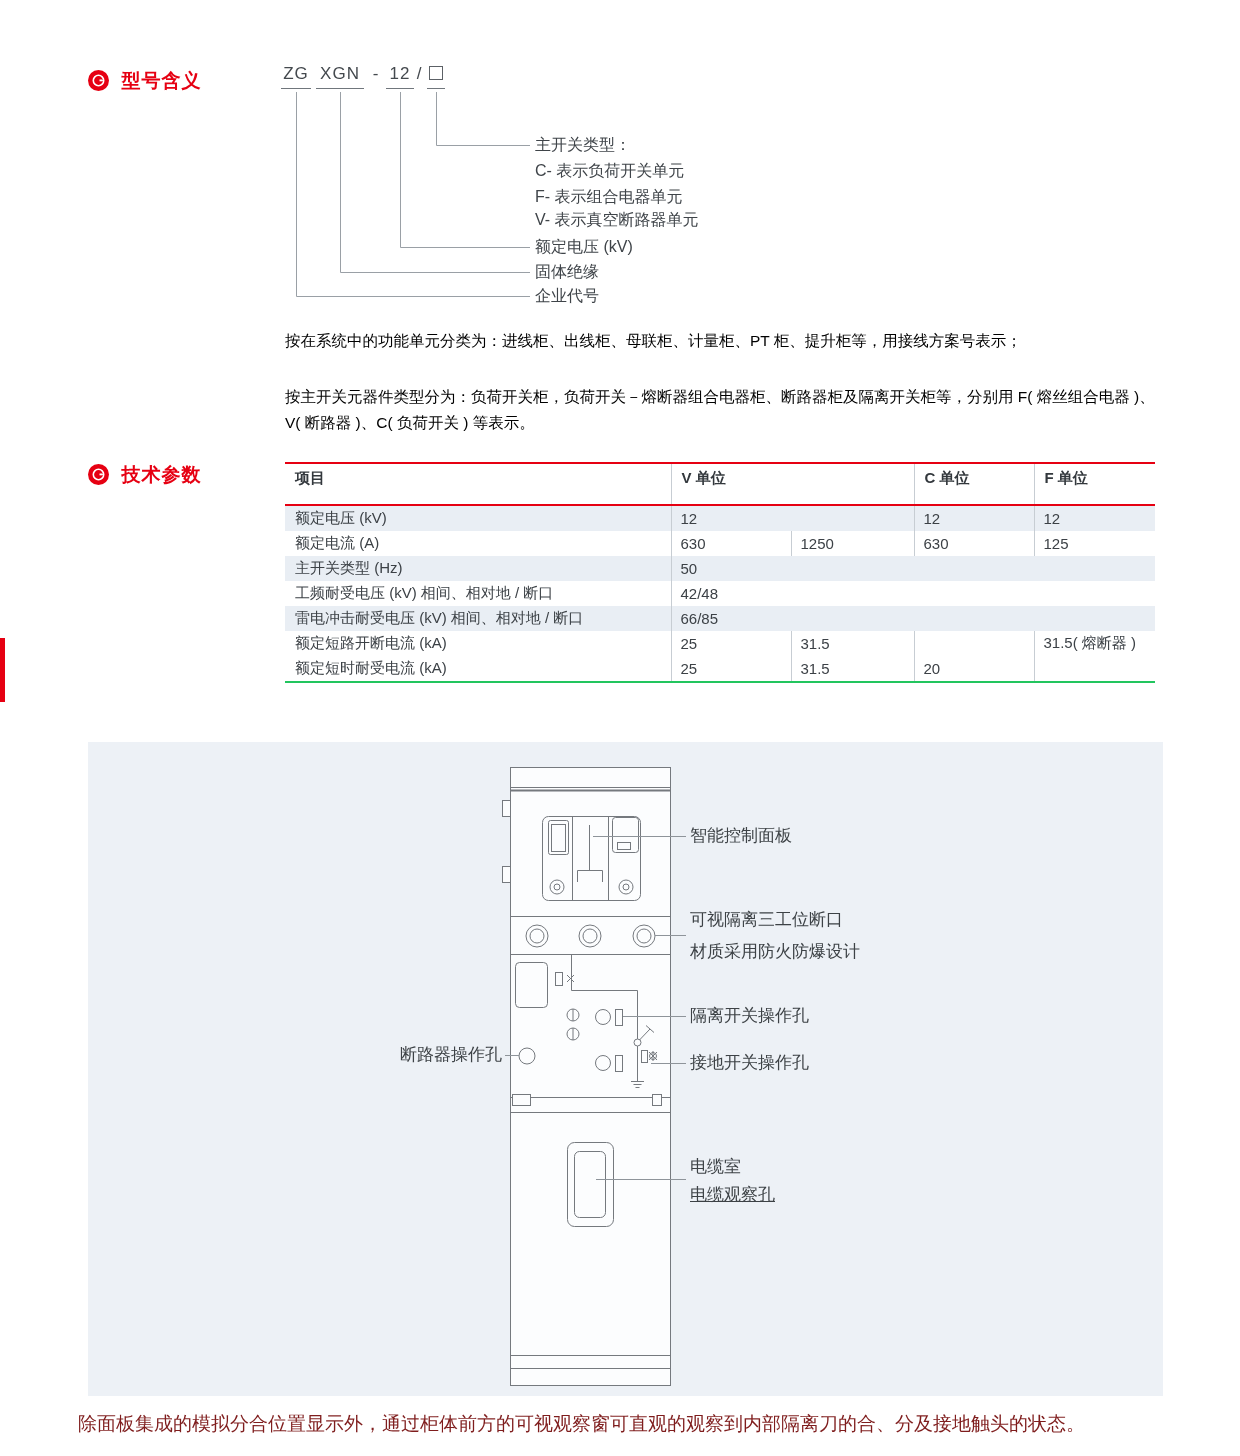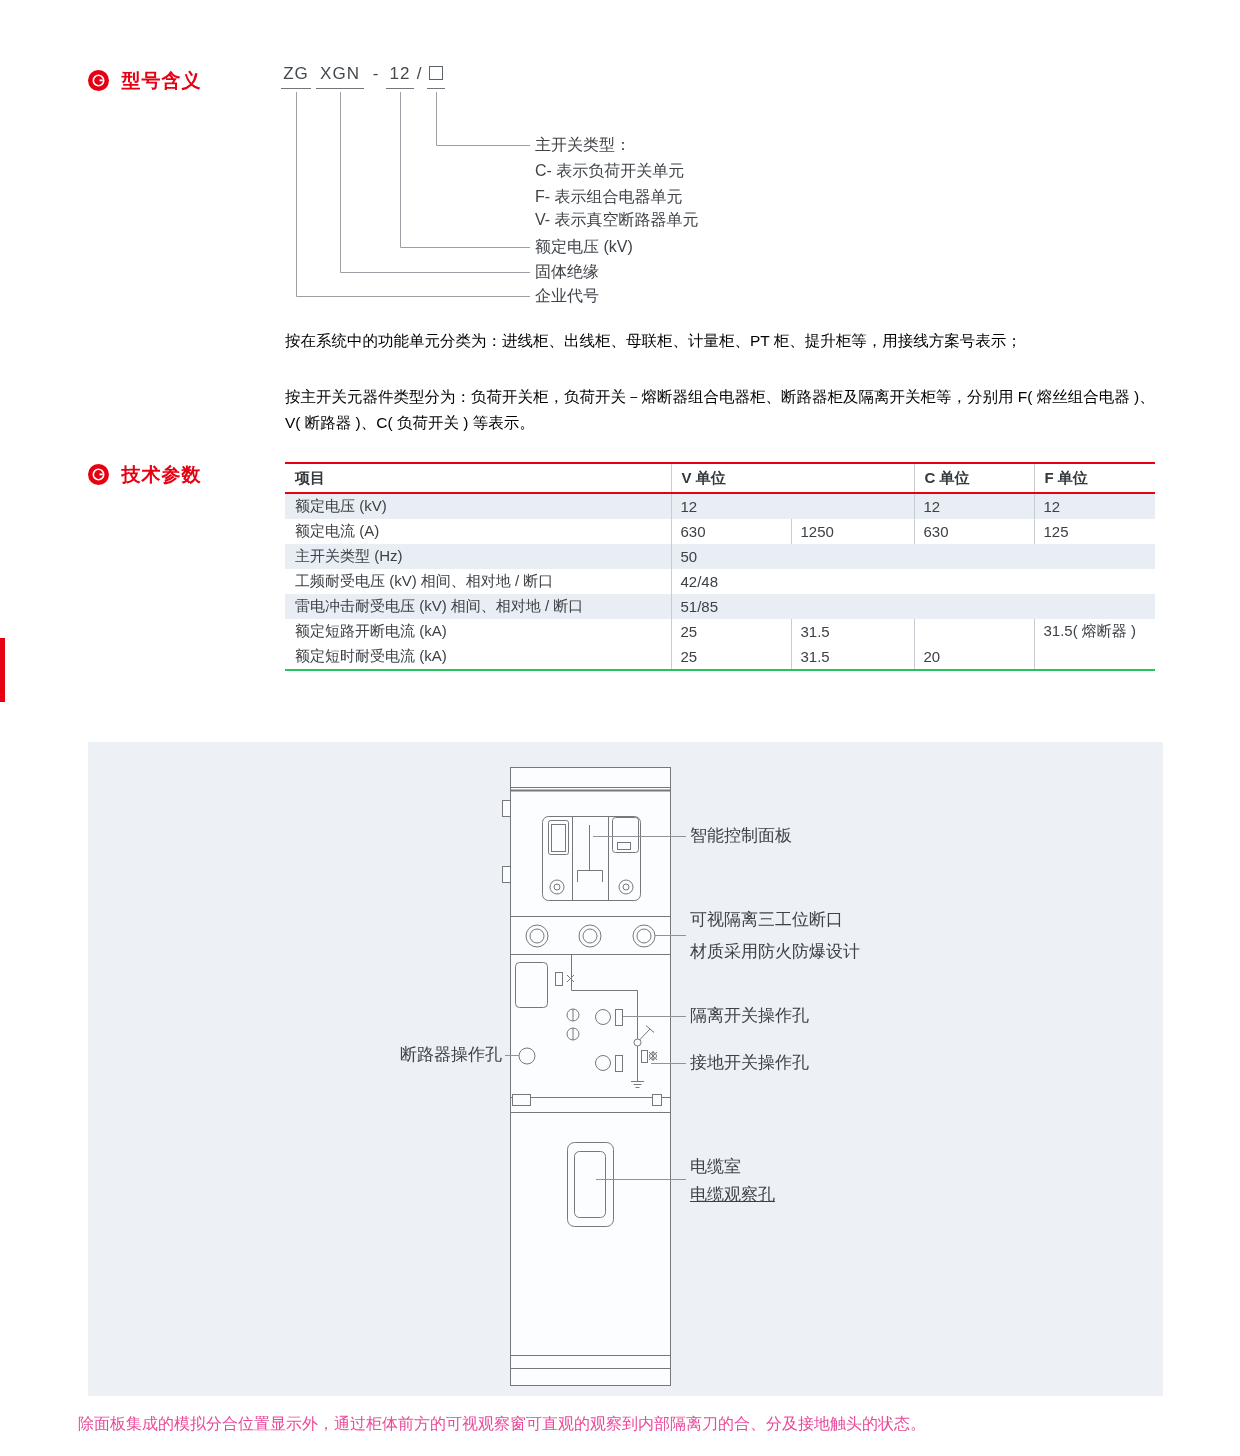--- a/index.html
+++ b/index.html
@@ -11,31 +11,31 @@
   .bullet{width:21px;height:21px;}
   
   .mpart{position:absolute;top:64px;height:26px;text-align:center;font-size:17px;color:#44494e;letter-spacing:1px;}
   .u{border-bottom:1px solid #70767c;padding-bottom:4px;display:block;}
   .plain{padding-bottom:5px;display:block;}
   .sq{display:inline-block;width:12px;height:12px;border:1px solid #5c6166;vertical-align:-1px;}
   .mlabel{position:absolute;left:535px;height:26px;line-height:26px;font-size:16px;color:#3f4449;white-space:nowrap;}
   .para{position:absolute;left:285px;width:880px;font-size:15.5px;line-height:26px;color:#000000;}
   
   #ptable{border-collapse:collapse;width:870px;table-layout:fixed;font-size:15px;color:#3c4146;}
-  #ptable th{height:28px;text-align:left;padding:0 0 0 10px;font-weight:bold;color:#33383d;
+  #ptable th{height:28px;text-align:left;padding:0 0 12px 10px;font-weight:bold;color:#33383d;
     border-top:2px solid #e60012;border-bottom:2px solid #e60012;}
   #ptable td{height:25px;padding:0 0 0 9px;font-weight:normal;}
   #ptable .c-item{padding-left:10px;border-right:1px solid #c7cdd3;}
   #ptable .vdiv{border-left:1px solid #c7cdd3;}
   #ptable tr.stripe td{background:#e9eef4;}
   #ptable tbody tr:last-child td{border-bottom:2px solid #22c55e;}
   
   #figpanel{left:88px;top:742px;width:1075px;height:654px;background:#edf1f6;}
   .figlabel{position:absolute;height:22px;line-height:22px;font-size:17px;color:#3d4246;white-space:nowrap;}
-  .caption{position:absolute;left:78px;top:1412px;width:1100px;font-size:16px;color:#ec4899;line-height:24px;}
+  .caption{position:absolute;left:78px;top:1412px;width:1100px;font-size:19px;color:#7f1d1d;line-height:24px;}
   .edgemark{left:0;top:638px;width:5px;height:64px;background:#e60012;}
 </style>
 </head>
 <body>
 
 <div id="page">
 
   <div class="abs edgemark"></div>
 
   <div class="abs" style="left:88px;top:68px;">
@@ -130,21 +130,21 @@
         <tr class="stripe">
           <td class="c-item">主开关类型 (Hz)</td>
           <td colspan="4">50</td>
         </tr>
         <tr>
           <td class="c-item">工频耐受电压 (kV) 相间、相对地 / 断口</td>
           <td colspan="4">42/48</td>
         </tr>
         <tr class="stripe">
           <td class="c-item">雷电冲击耐受电压 (kV) 相间、相对地 / 断口</td>
-          <td colspan="4">51/85</td>
+          <td colspan="4">66/85</td>
         </tr>
         <tr>
           <td class="c-item">额定短路开断电流 (kA)</td>
           <td>25</td>
           <td class="vdiv">31.5</td>
           <td class="vdiv"></td>
           <td class="vdiv">31.5( 熔断器 )</td>
         </tr>
         <tr>
           <td class="c-item">额定短时耐受电流 (kA)</td>

